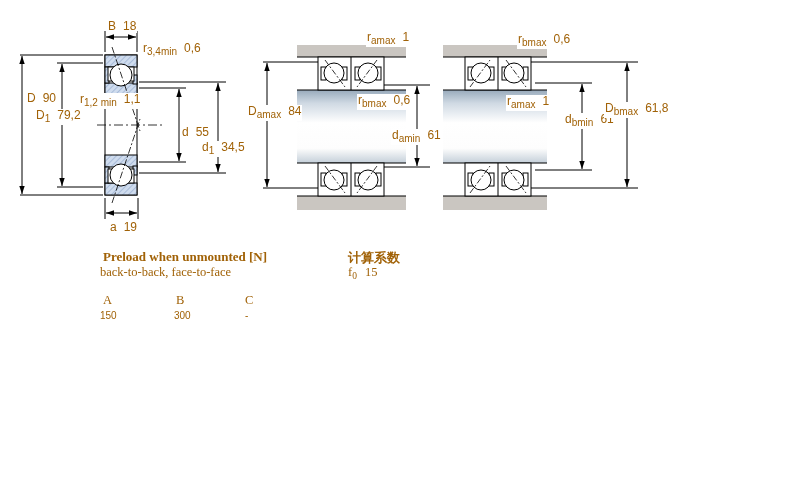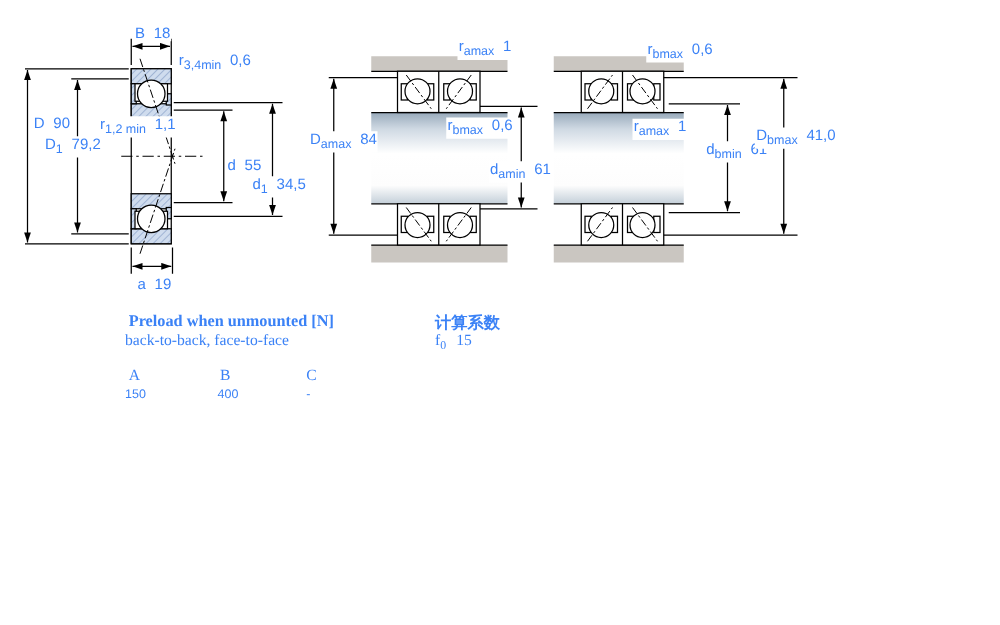--- a/index.html
+++ b/index.html
@@ -1,17 +1,17 @@
 <!DOCTYPE html>
 <html><head>
 <meta charset="utf-8">
 <style>
   html,body{margin:0;padding:0;background:#fff;}
   #canvas{position:relative;width:768px;height:500px;background:#fff;overflow:hidden;
-          font-family:"Liberation Sans",sans-serif;color:#3b82f6;}
+          font-family:"Liberation Sans",sans-serif;color:#a16207;}
   #art{position:absolute;left:0;top:0;}
   .dim{position:absolute;font:12px "Liberation Sans",sans-serif;background:#fff;
        white-space:nowrap;line-height:13px;padding:0 1px;}
   .dim sub{font-size:10px;vertical-align:-3px;}
   .dim .val{margin-left:7px;}
   .txt{position:absolute;white-space:nowrap;}
   .serif{font-family:"Liberation Serif",serif;font-size:12.5px;}
   .serif-b{font-family:"Liberation Serif",serif;font-size:13px;font-weight:bold;}
   .sans{font-family:"Liberation Sans",sans-serif;font-size:10px;}
   .fsub{font-size:9.5px;vertical-align:-3px;}
@@ -199,29 +199,29 @@
 <div class="dim" style="left:109px;top:221px"><span>a</span><span class="val">19</span></div>
 
 <div class="dim" style="left:366px;top:31px"><span>r</span><sub>amax</sub><span class="val">1</span></div>
 <div class="dim" style="left:247px;top:105px"><span>D</span><sub>amax</sub><span class="val">84</span></div>
 <div class="dim" style="left:357px;top:94px"><span>r</span><sub>bmax</sub><span class="val">0,6</span></div>
 <div class="dim" style="left:391px;top:129px"><span>d</span><sub>amin</sub><span class="val">61</span></div>
 
 <div class="dim" style="left:517px;top:33px"><span>r</span><sub>bmax</sub><span class="val">0,6</span></div>
 <div class="dim" style="left:506px;top:95px"><span>r</span><sub>amax</sub><span class="val">1</span></div>
 <div class="dim" style="left:564px;top:113px"><span>d</span><sub>bmin</sub><span class="val">61</span></div>
-<div class="dim" style="left:604px;top:102px"><span>D</span><sub>bmax</sub><span class="val">41,0</span></div>
+<div class="dim" style="left:604px;top:102px"><span>D</span><sub>bmax</sub><span class="val">61,8</span></div>
 
 <div class="txt serif-b" style="left:103px;top:249px">Preload when unmounted [N]</div>
 <div class="txt serif" style="left:100px;top:265px">back-to-back, face-to-face</div>
 
 <div class="txt serif" style="left:103px;top:293px">A</div>
 <div class="txt serif" style="left:176px;top:293px">B</div>
 <div class="txt serif" style="left:245px;top:293px">C</div>
 
 <div class="txt sans" style="left:100px;top:310px">150</div>
-<div class="txt sans" style="left:174px;top:310px">400</div>
+<div class="txt sans" style="left:174px;top:310px">300</div>
 <div class="txt sans" style="left:245px;top:310px">-</div>
 
 <div class="txt serif-b" style="left:348px;top:249px">计算系数</div>
 <div class="txt serif" style="left:348px;top:265px"><span>f</span><sub class="fsub">0</sub><span class="fval">15</span></div>
 
 </div>
 
 </body></html>

